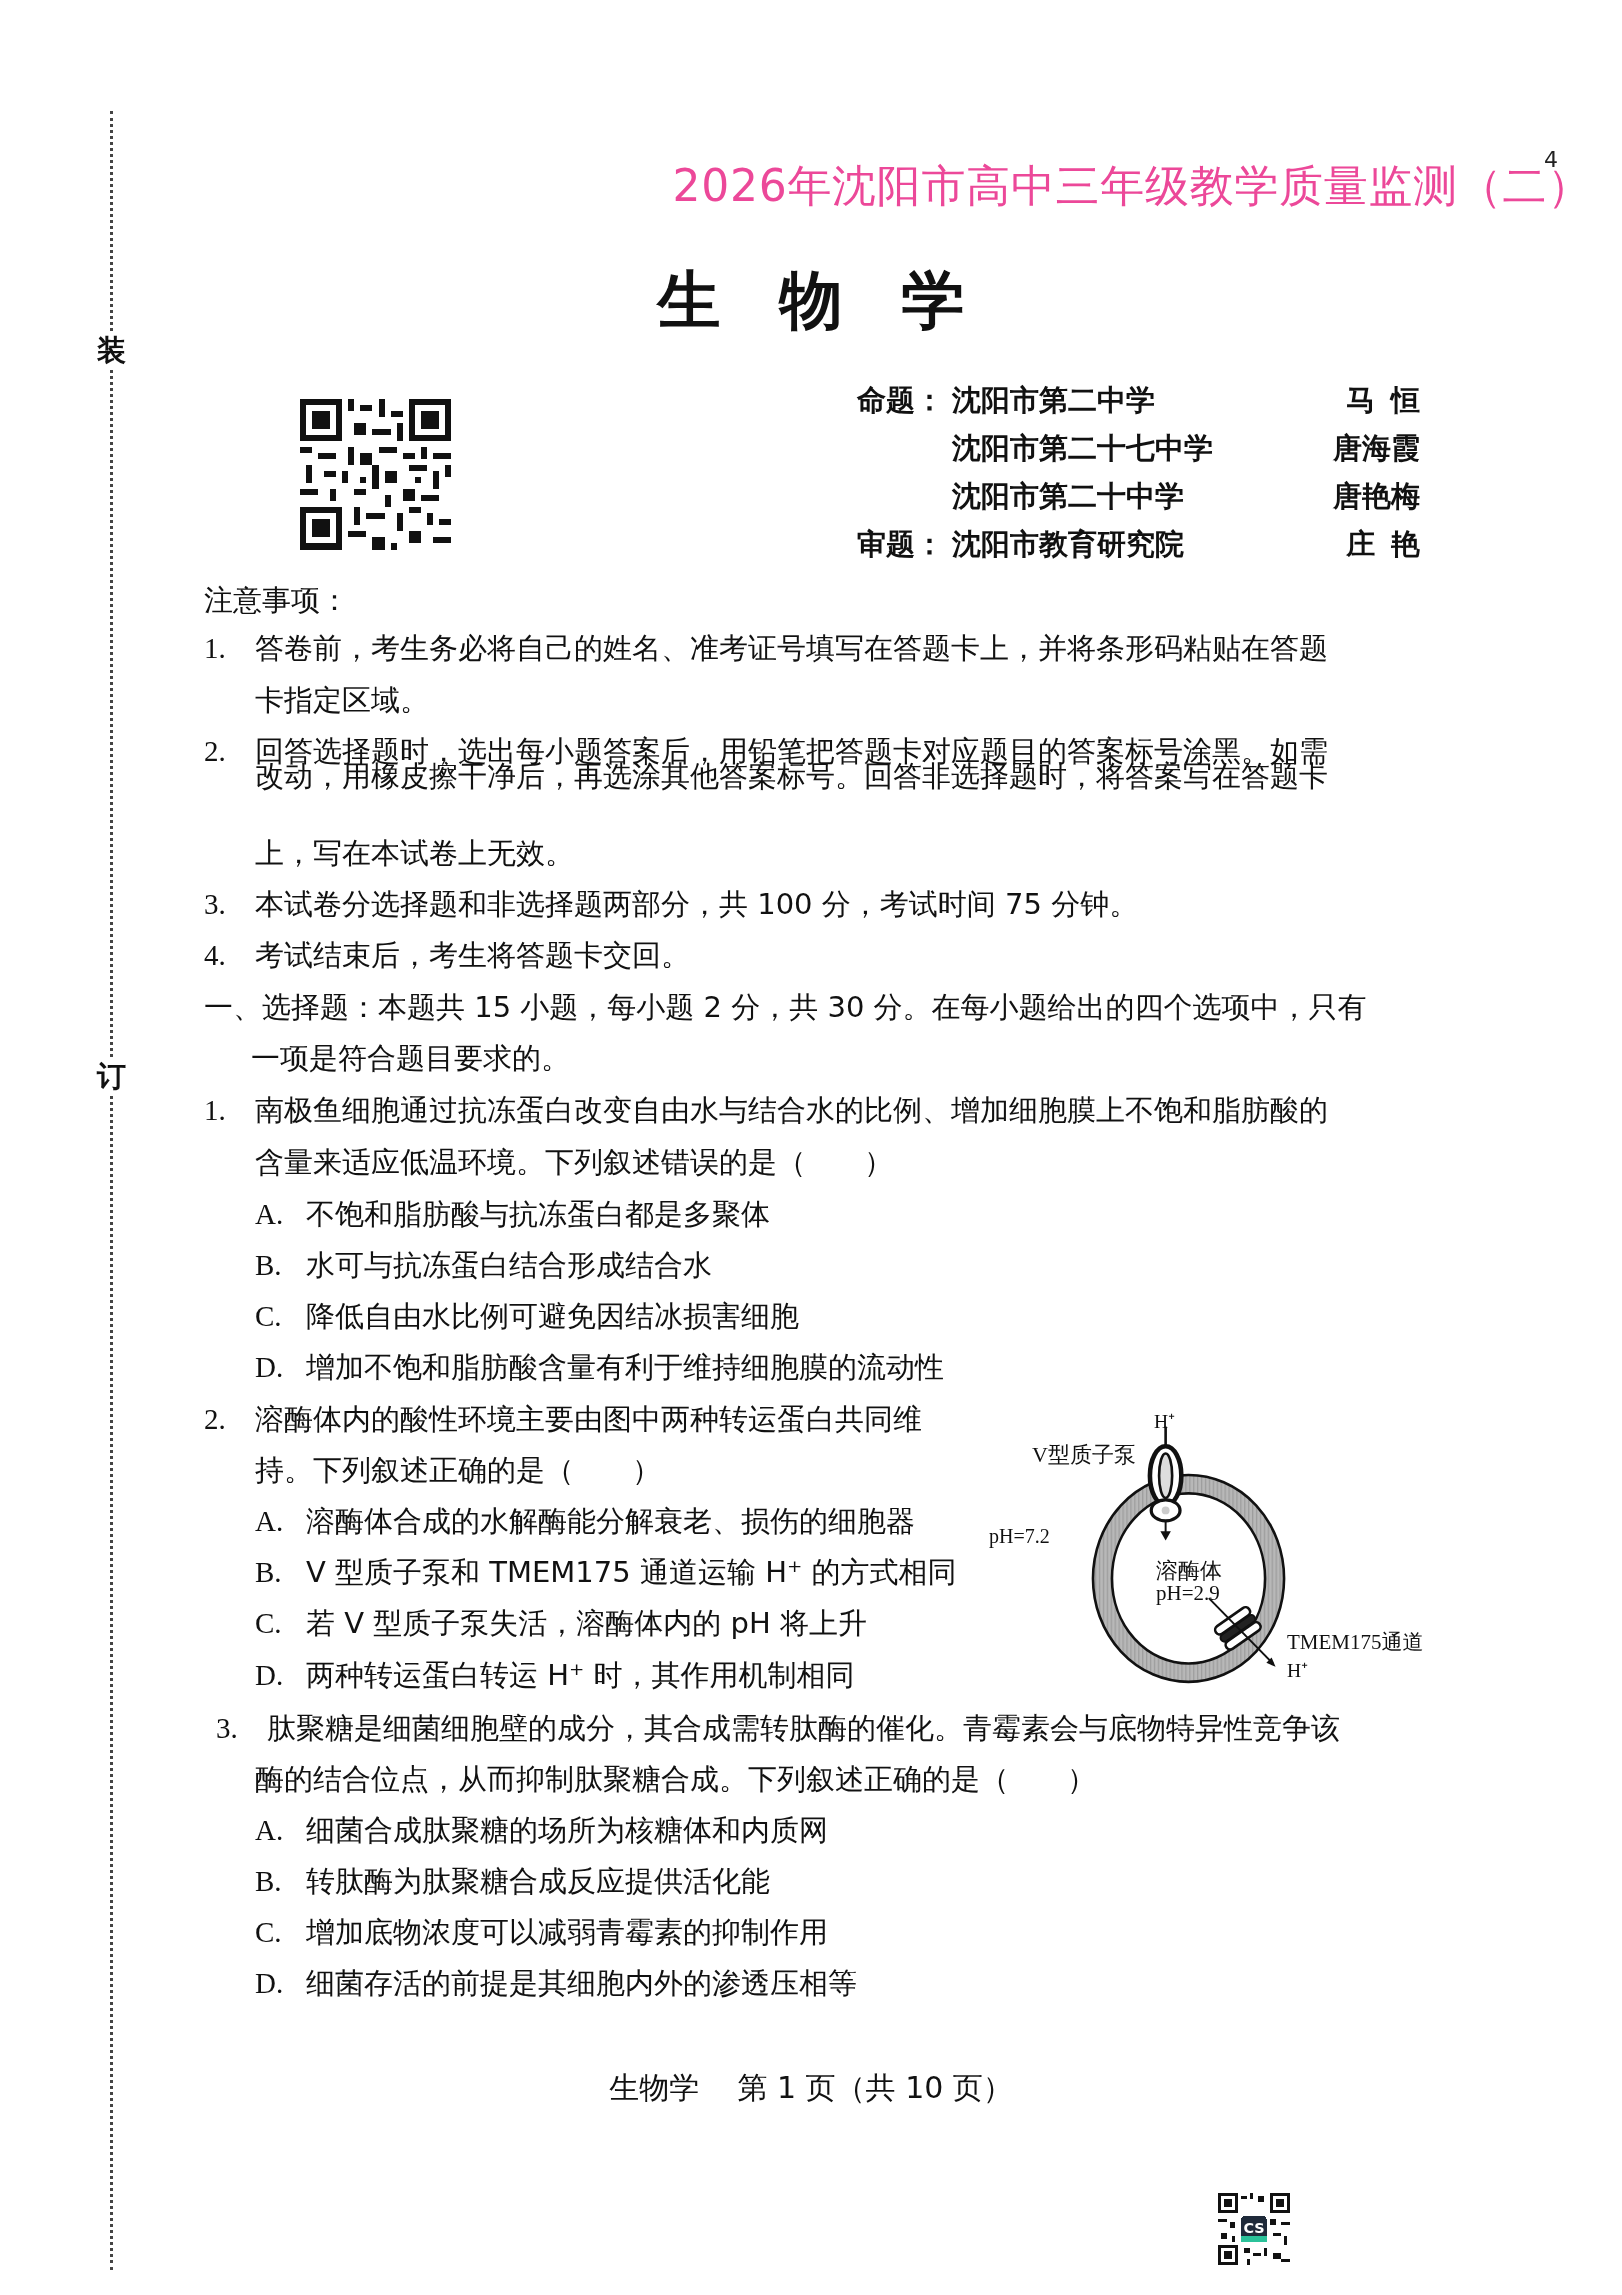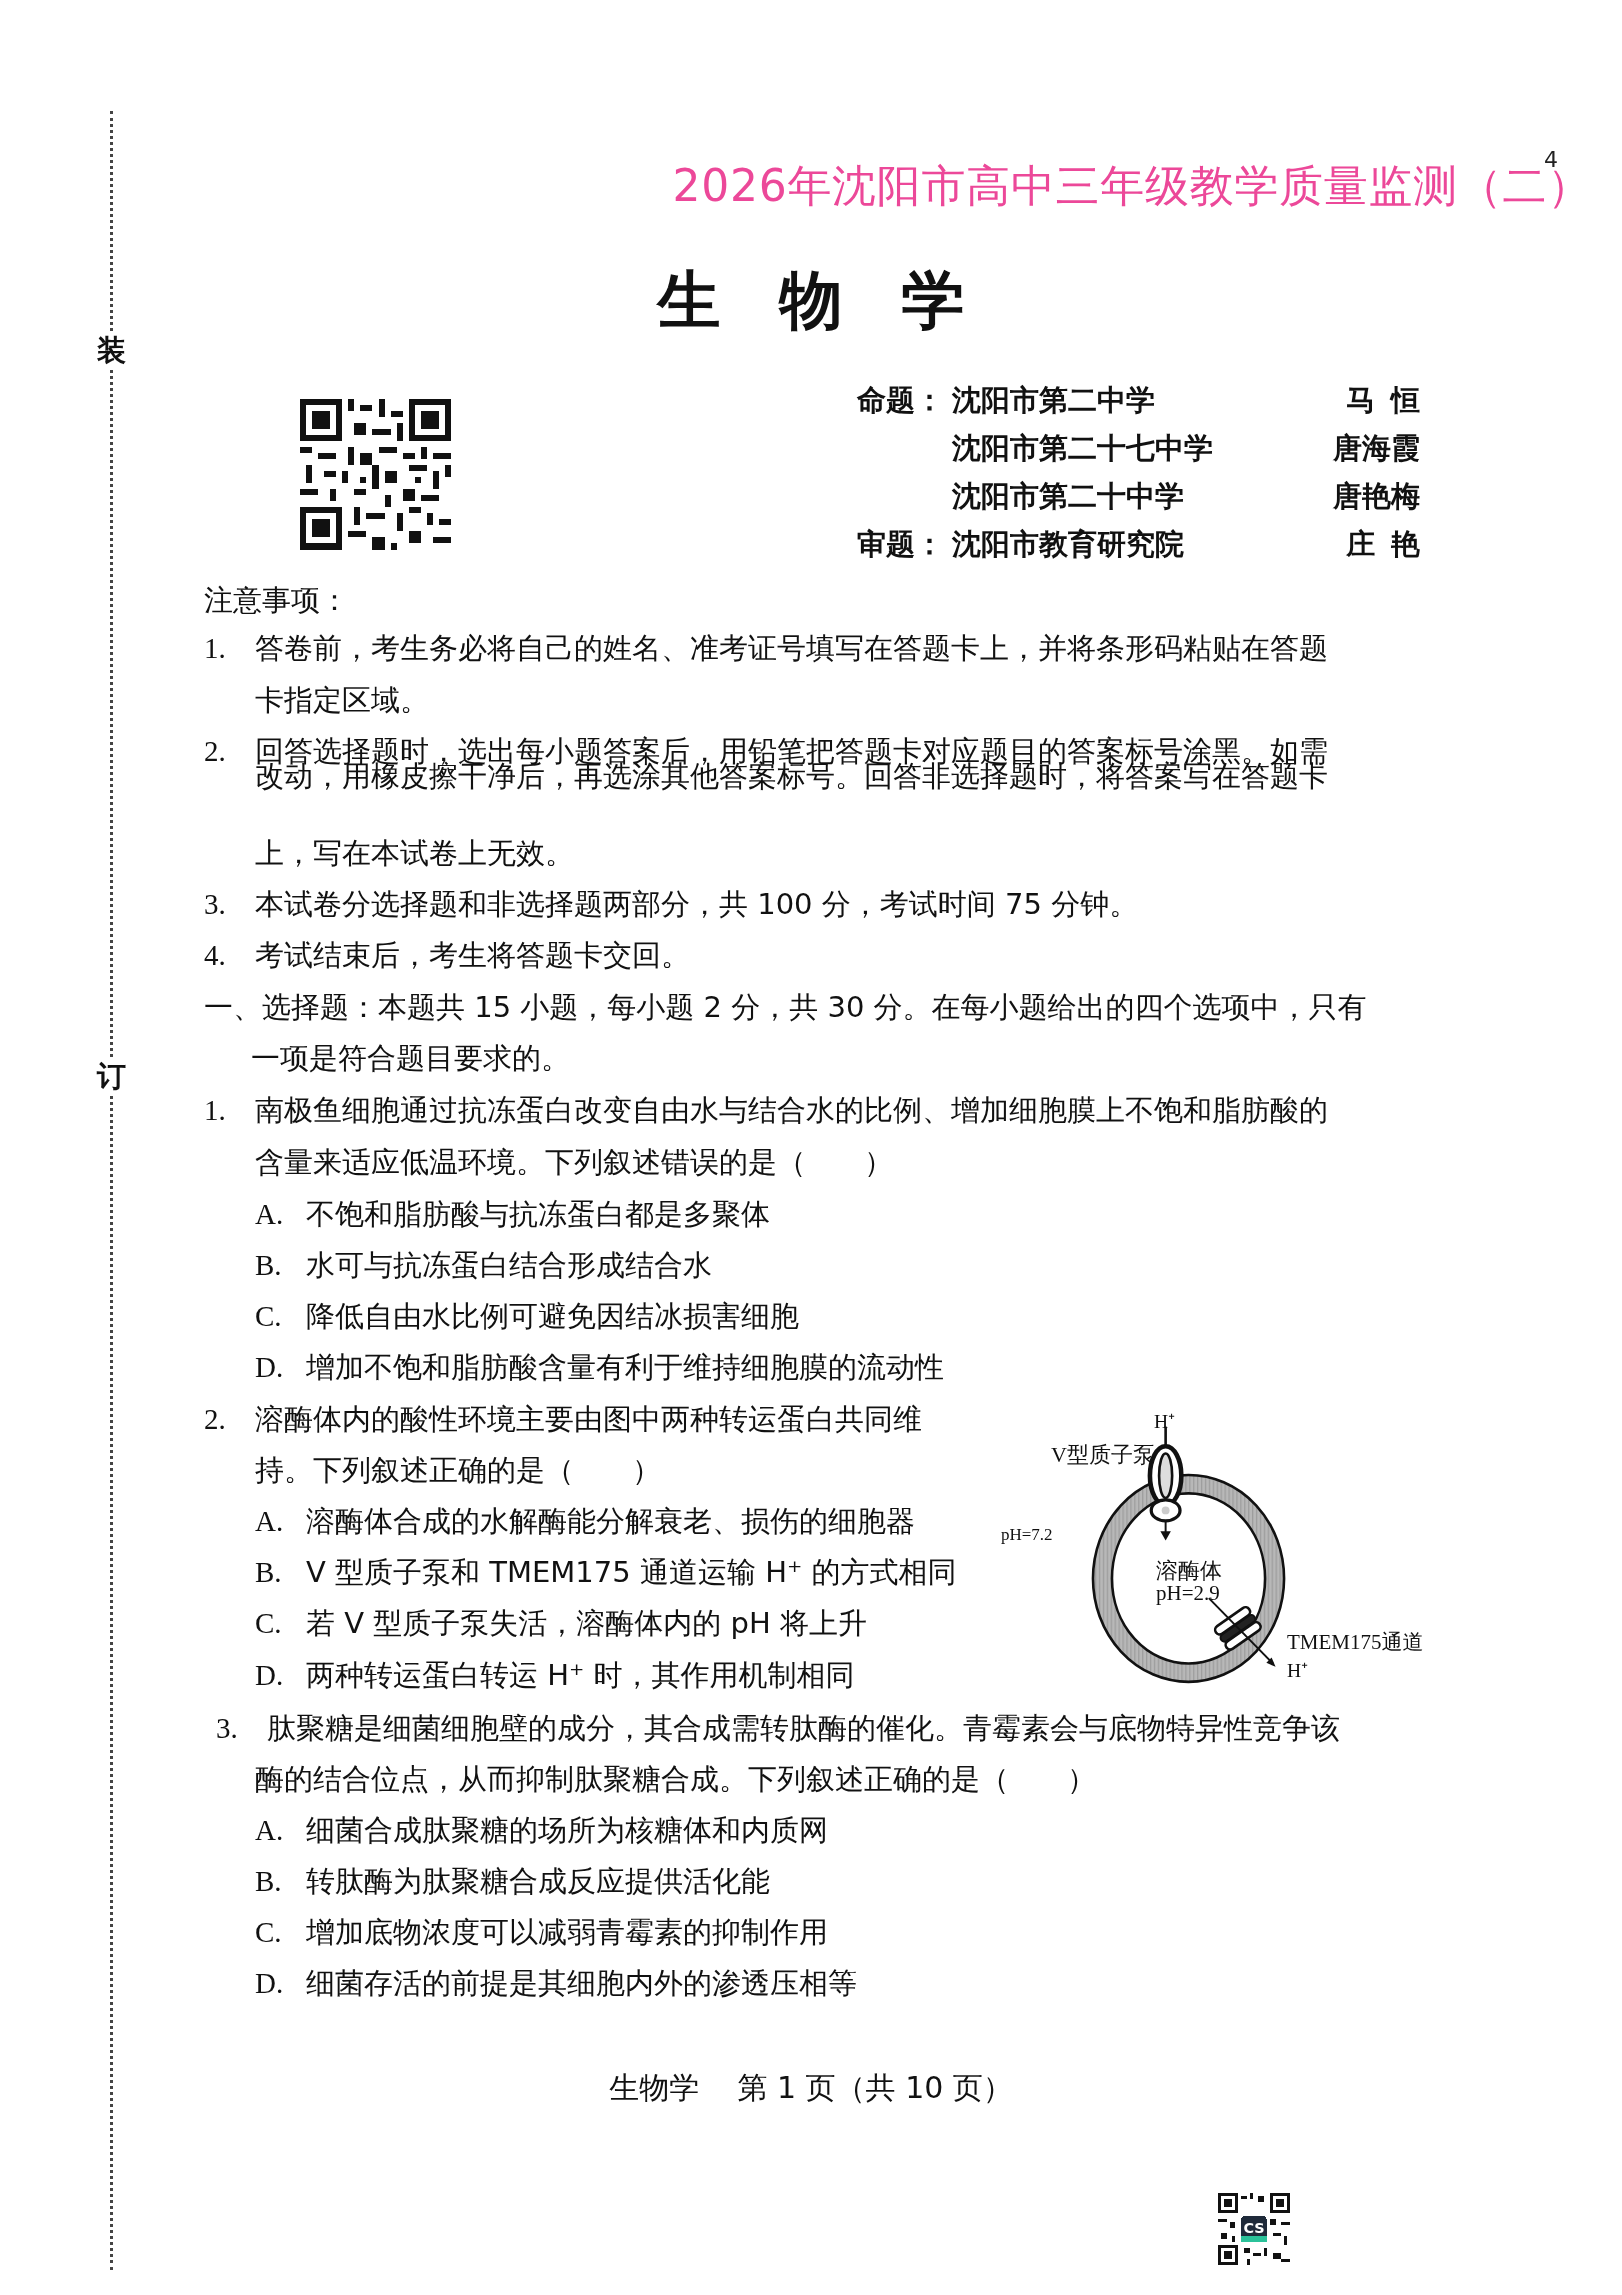--- a/index.html
+++ b/index.html
@@ -246,22 +246,22 @@
 
     <g transform="rotate(-35 385 338)">
       <rect x="355" y="318" width="62" height="14" rx="7" fill="#fff" stroke="#111" stroke-width="4"></rect>
       <rect x="355" y="333" width="62" height="12" rx="6" fill="#222" stroke="#111" stroke-width="3"></rect>
       <rect x="355" y="346" width="62" height="14" rx="7" fill="#fff" stroke="#111" stroke-width="4"></rect>
     </g>
     <line x1="342" y1="292" x2="440" y2="392" stroke="#111" stroke-width="3"></line>
     <polygon points="444,397 430,391 438,383" fill="#111"></polygon>
   </svg>
   <div class="fig-label" style="left:169px;top:0;font-size:19.6px;">H⁺</div>
-  <div class="fig-label" style="left:47px;top:33px;font-size:22px;margin-left:19px;">V型质子泵</div>
-  <div class="fig-label" style="left:16px;top:118px;font-size:17px;">pH=7.2</div>
+  <div class="fig-label" style="left:47px;top:33px;font-size:22px;">V型质子泵</div>
+  <div class="fig-label" style="left:4px;top:118px;font-size:20px;">pH=7.2</div>
   <div class="fig-label" style="left:171px;top:149px;font-size:22px;">溶酶体</div>
   <div class="fig-label" style="left:171px;top:174px;font-size:21px;">pH=2.9</div>
   <div class="fig-label" style="left:302px;top:221px;font-size:21px;text-align:right;">TMEM175通道</div>
   <div class="fig-label" style="left:302px;top:249px;font-size:19.6px;">H⁺</div>
 </div>
 
 <div class="footer">
   <span>生物学</span>
   <span>第 1 页（共 10 页）</span>
 </div>

